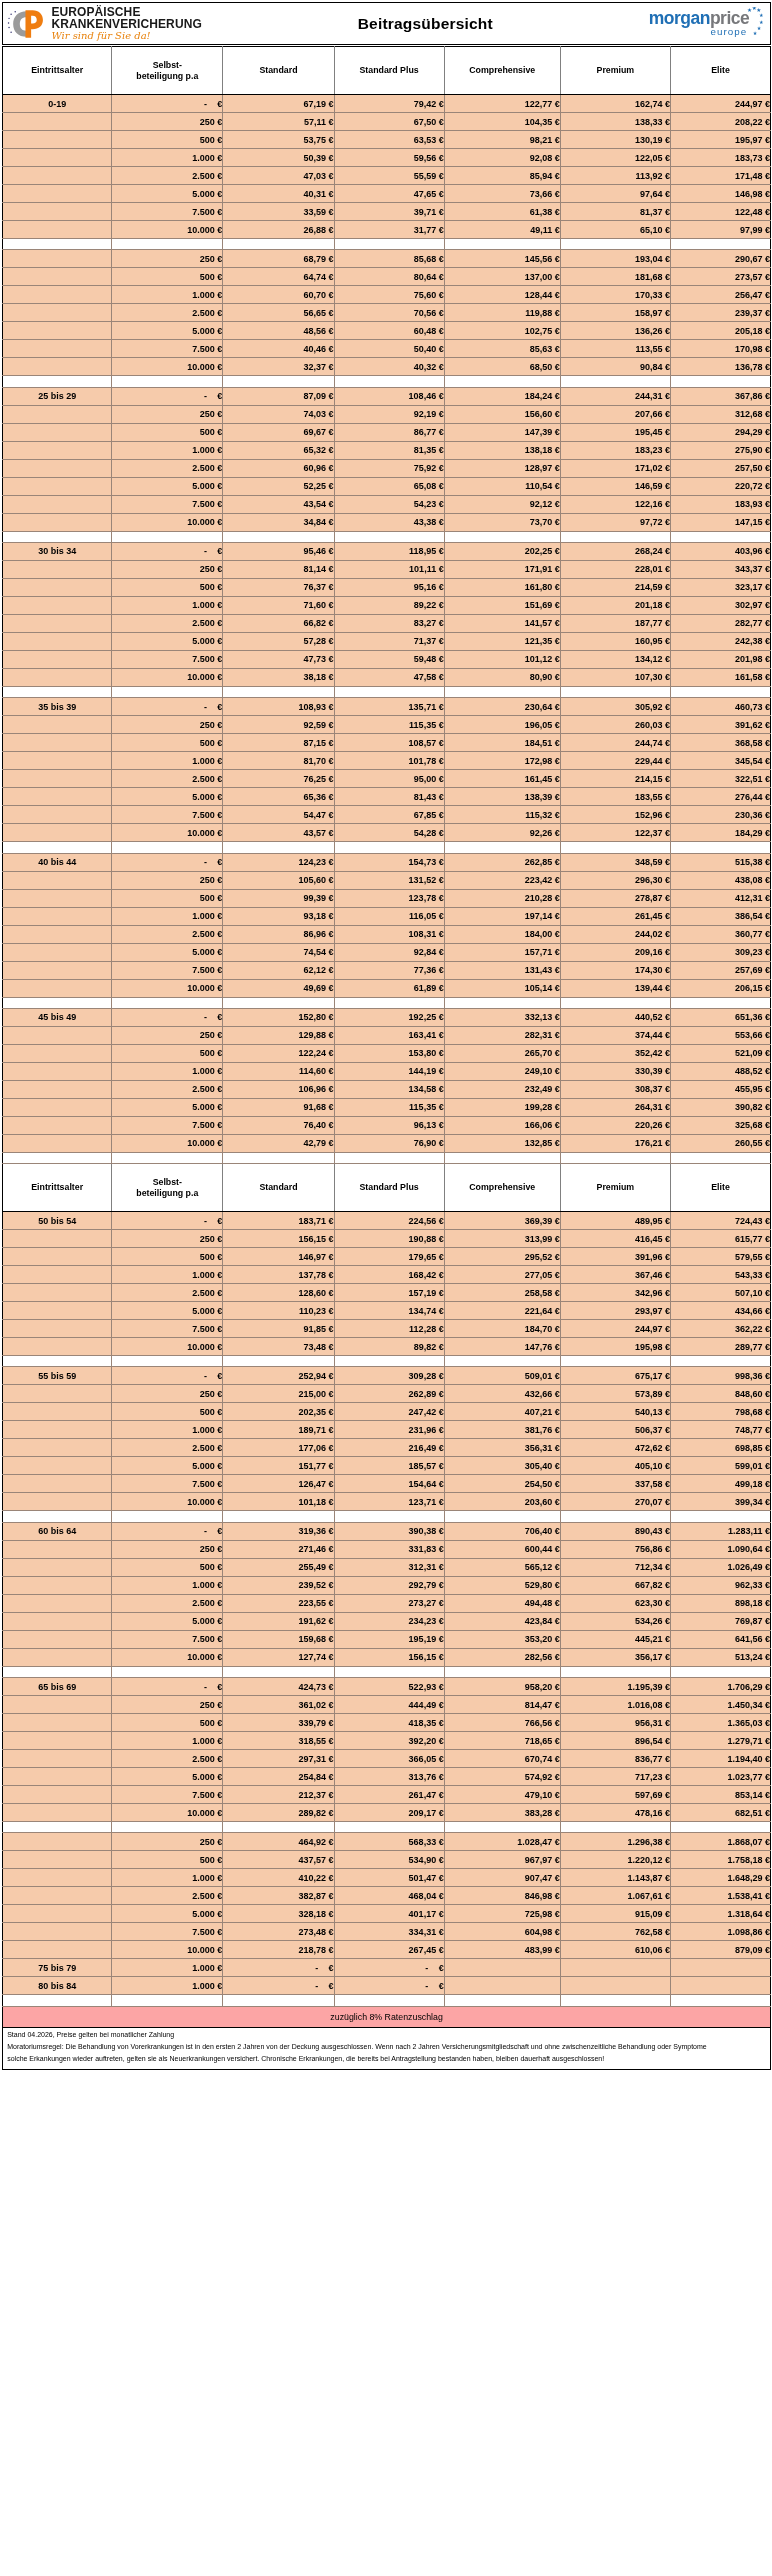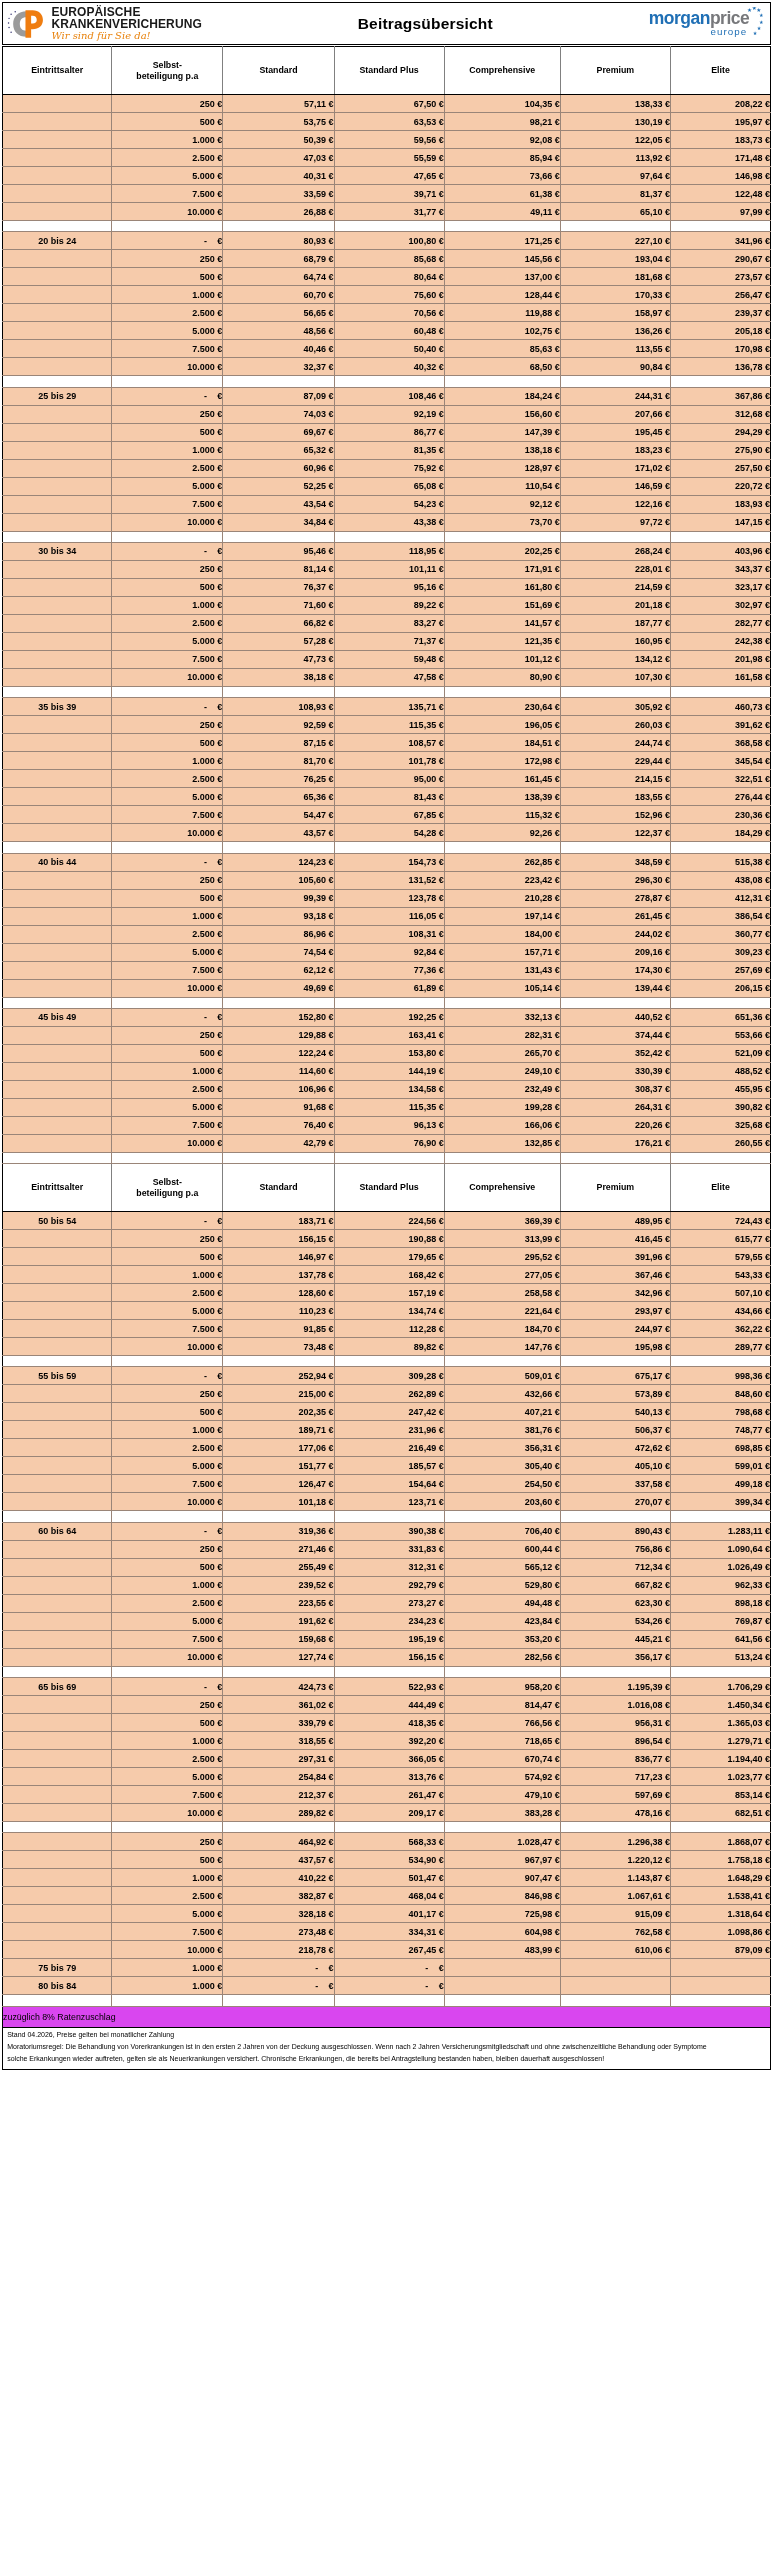--- a/index.html
+++ b/index.html
@@ -126,22 +126,22 @@
     height: 11.3px;
     border: 0.5px solid #9A8578;
     border-top: 0.5px solid #9A8578;
   }
   tr.spacer td:first-child { border-left: 1.5px solid #000; }
   tr.spacer td:last-child  { border-right: 1.5px solid #000; }
 
   tr.blockstart td { border-top: 0.5px solid #9A8578; }
 
   tr.note td {
-    background: #d946ef;
-    text-align: left;
+    background: #fca5a5;
+    text-align: center;
     font-size: 8.8px;
     font-weight: normal;
     color: #000;
     height: 21.6px;
     vertical-align: middle;
     border: 0.5px solid #9A8578;
     border-left: 1.5px solid #000;
     border-right: 1.5px solid #000;
     border-bottom: 1.5px solid #000;
   }
@@ -239,20 +239,29 @@
     <tbody id="table-body">
         <tr class="hdr-row">
           <th>Eintrittsalter</th>
           <th>Selbst-<br>beteiligung p.a</th>
           <th>Standard</th>
           <th>Standard Plus</th>
           <th>Comprehensive</th>
           <th>Premium</th>
           <th>Elite</th>
         </tr>
+        <tr class="data blockstart">
+          <td class="age">0-19</td>
+          <td class="exc"><span class="dashval"><span class="d">-</span><span>€</span></span></td>
+          <td class="num">67,19 €</td>
+          <td class="num">79,42 €</td>
+          <td class="num">122,77 €</td>
+          <td class="num">162,74 €</td>
+          <td class="num">244,97 €</td>
+        </tr>
         <tr class="data">
           <td class="age"></td>
           <td class="exc">250 €</td>
           <td class="num">57,11 €</td>
           <td class="num">67,50 €</td>
           <td class="num">104,35 €</td>
           <td class="num">138,33 €</td>
           <td class="num">208,22 €</td>
         </tr>
         <tr class="data">
@@ -310,29 +319,20 @@
           <td class="num">97,99 €</td>
         </tr>
         <tr class="spacer">
           <td></td>
           <td></td>
           <td></td>
           <td></td>
           <td></td>
           <td></td>
           <td></td>
-        </tr>
-        <tr class="data blockstart">
-          <td class="age">20 bis 24</td>
-          <td class="exc"><span class="dashval"><span class="d">-</span><span>€</span></span></td>
-          <td class="num">80,93 €</td>
-          <td class="num">100,80 €</td>
-          <td class="num">171,25 €</td>
-          <td class="num">227,10 €</td>
-          <td class="num">341,96 €</td>
         </tr>
         <tr class="data">
           <td class="age"></td>
           <td class="exc">250 €</td>
           <td class="num">68,79 €</td>
           <td class="num">85,68 €</td>
           <td class="num">145,56 €</td>
           <td class="num">193,04 €</td>
           <td class="num">290,67 €</td>
         </tr>

